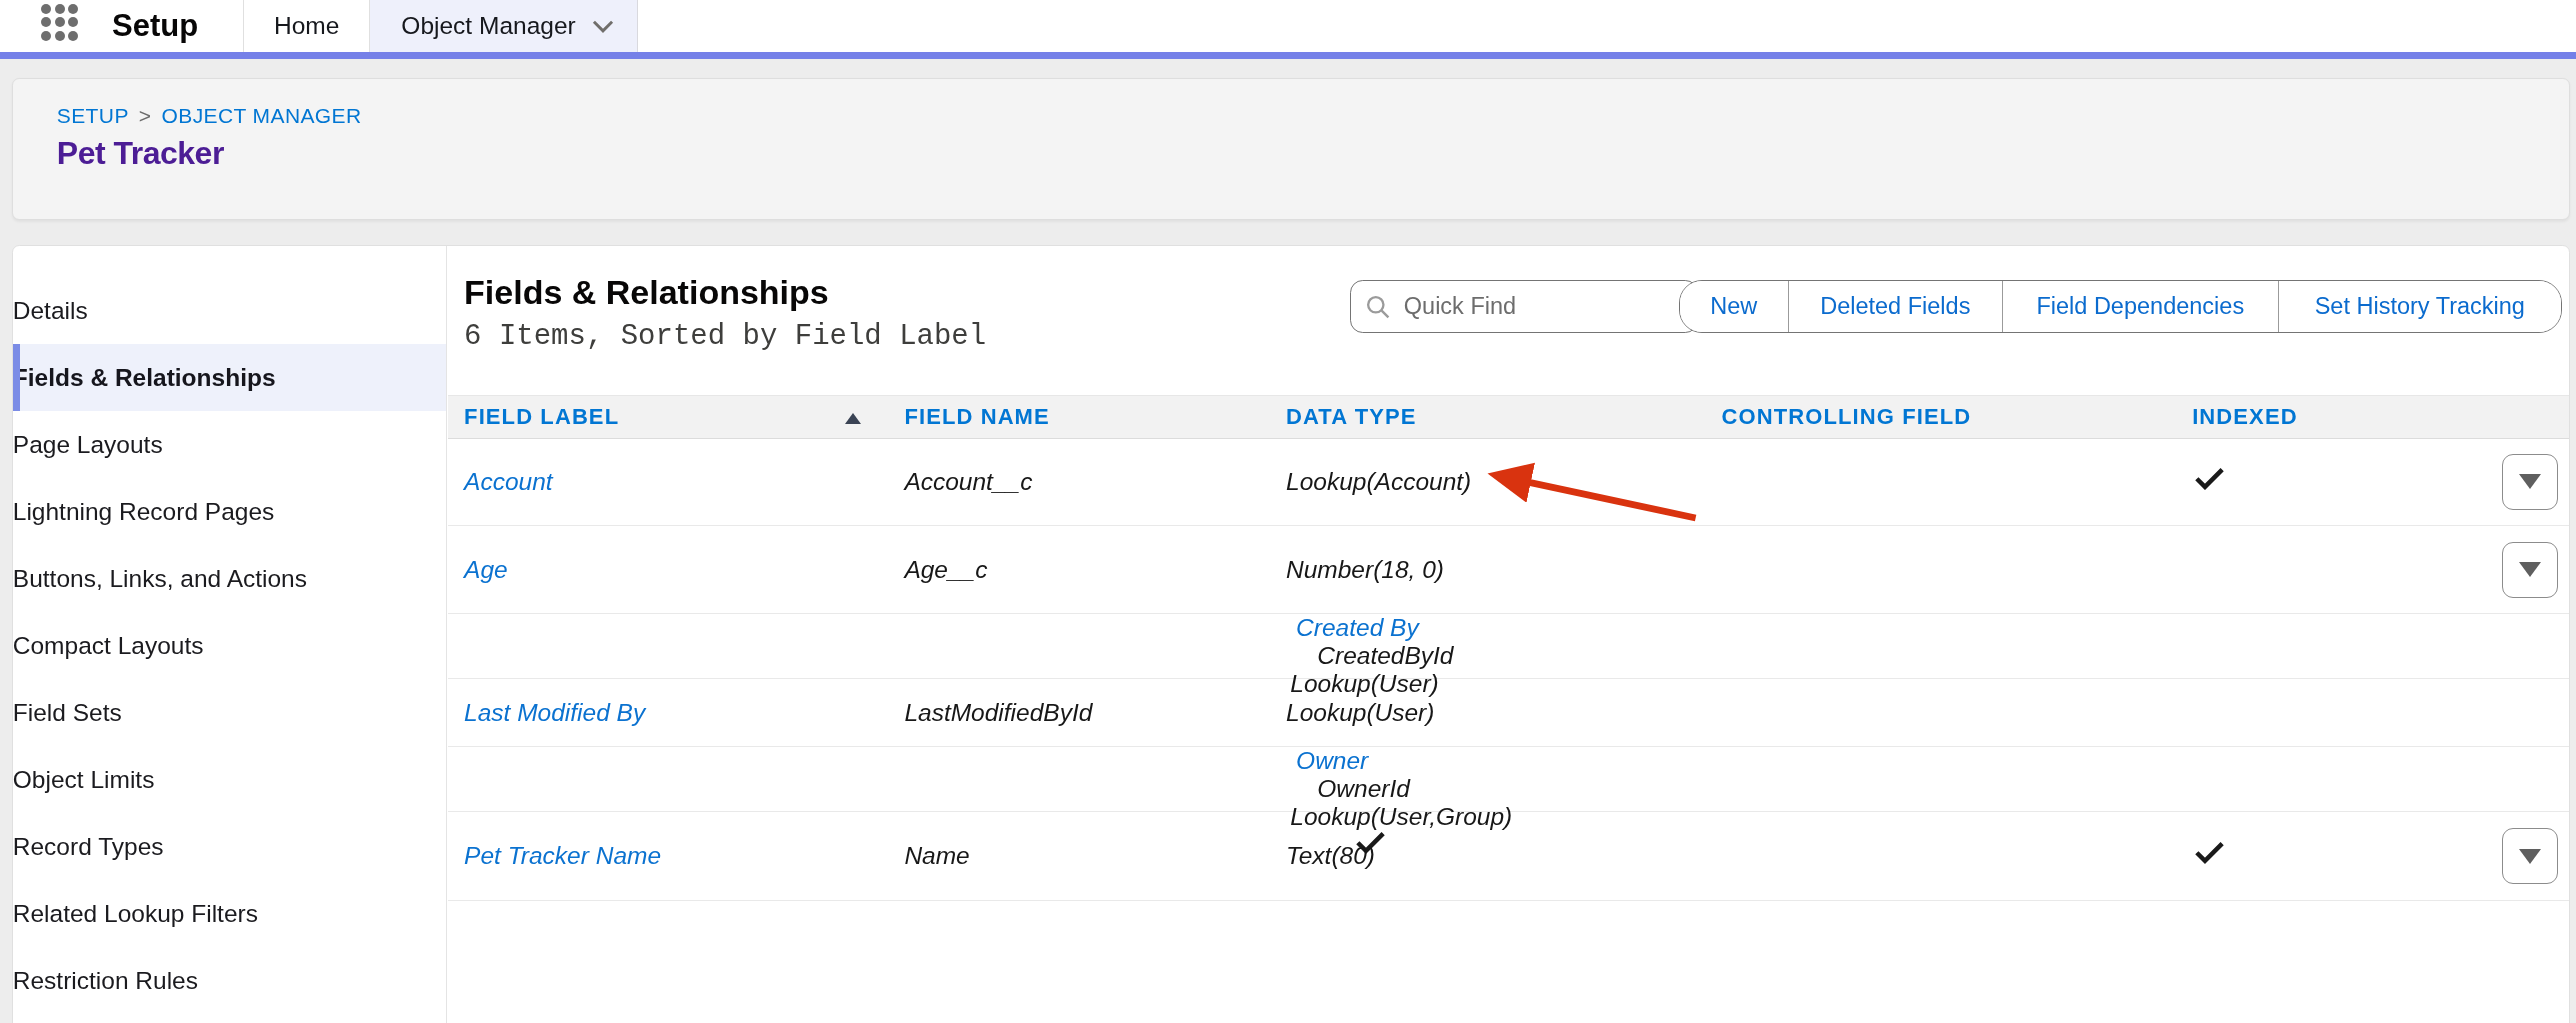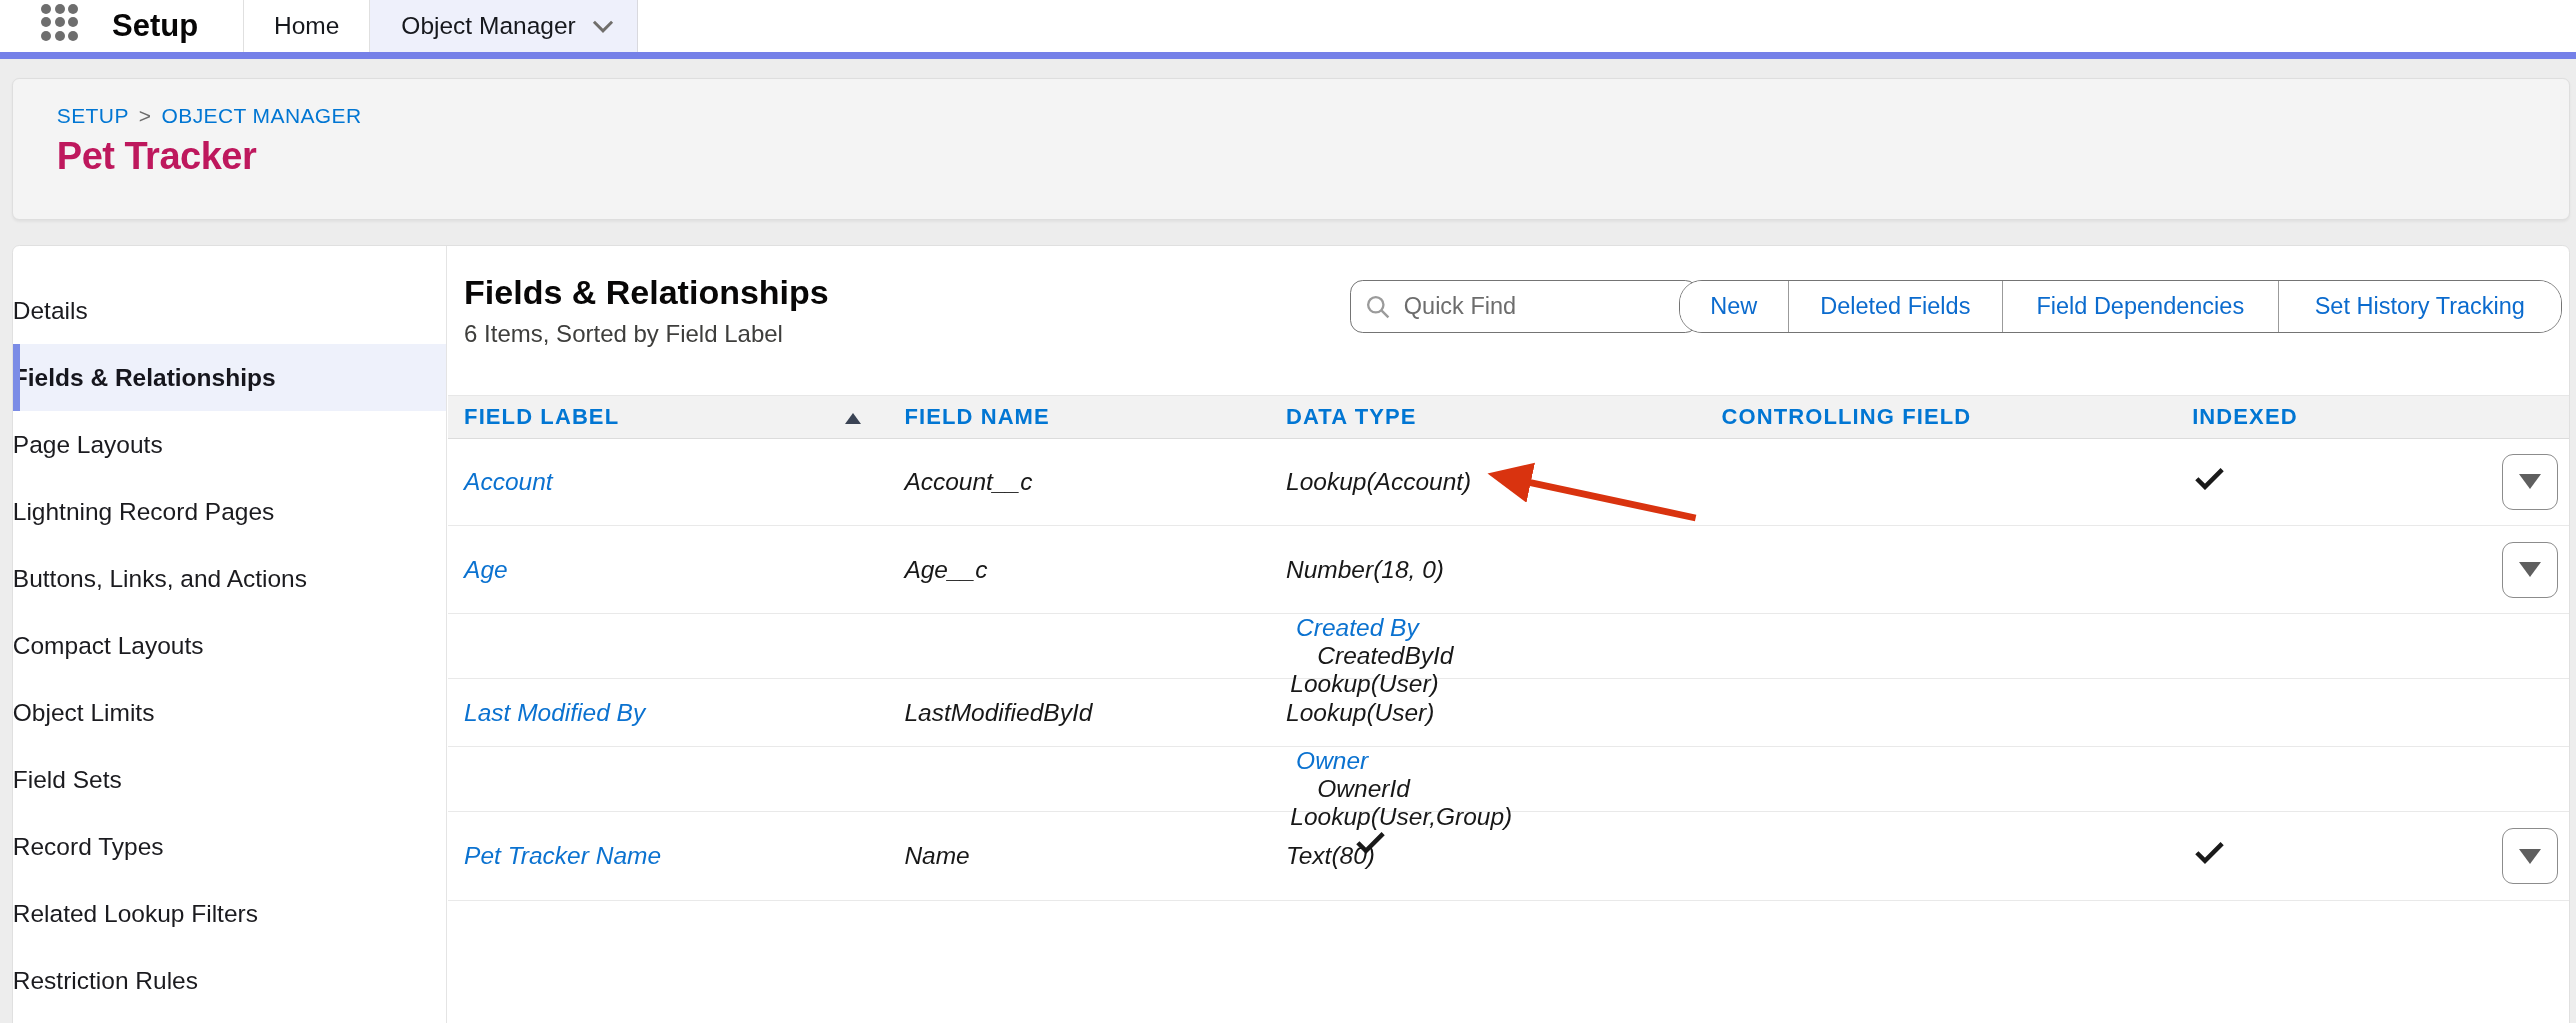--- a/index.html
+++ b/index.html
@@ -19,36 +19,36 @@
   .tab .chev{margin-left:16.3px;display:inline-block;}
   .brandbar{position:absolute;left:0;top:52px;width:100%;height:7.2px;background:#7580e8;}
 
   
   .crumbcard{position:absolute;left:11.8px;top:78px;width:2558px;height:142px;background:#f4f4f4;
              border:0.9px solid #dedede;border-radius:7.2px;box-sizing:border-box;
              box-shadow:0 1.8px 2.7px rgba(0,0,0,0.05);}
   .crumbs{position:absolute;left:44px;top:24.5px;font-size:21px;letter-spacing:0.4px;color:#0176d3;}
   .crumbs a{color:#0176d3;text-decoration:none;cursor:pointer;}
   .crumb-sep{color:#6b6b6b;padding:0 10px;}
-  .obj-title{position:absolute;left:44px;top:56px;font-size:38px;font-weight:800;
-             letter-spacing:-0.5px;color:#be185d;}
+  .obj-title{position:absolute;left:44px;top:56px;font-size:32px;font-weight:800;
+             letter-spacing:-0.5px;color:#4c1d95;}
 
   
   .card{position:absolute;left:11.8px;top:245px;width:2558px;height:833px;background:#ffffff;
         border:0.9px solid #e0e0e0;border-radius:7.2px 7.2px 0 0;box-sizing:border-box;}
   .sidebar{position:absolute;left:0;top:0;bottom:0;width:434px;border-right:0.9px solid #e4e4e4;
            padding-top:31px;box-sizing:border-box;}
   .side-item{position:relative;height:67px;line-height:67px;font-size:24.5px;
              color:#1b1b1f;cursor:pointer;}
   .side-item.selected{background:#eef1fb;font-weight:700;color:#16161d;}
   .side-item.selected::before{content:"";position:absolute;left:0;top:0;bottom:0;width:7.2px;background:#7b8ce6;}
 
   .main{position:absolute;left:435px;top:0;right:0;bottom:0;}
   .main-title{position:absolute;left:16.3px;top:27px;font-size:34px;font-weight:700;color:#080707;}
-  .main-subtitle{position:absolute;left:16.3px;top:74px;font-size:24px;color:#3e3e3c;}
+  .main-subtitle{position:absolute;left:16.3px;top:74px;font-size:29px;color:#3e3e3c;font-family:Liberation Mono, monospace;}
 
   .quickfind{position:absolute;left:867px;top:34px;width:348px;height:53px;box-sizing:border-box;
              border:1.8px solid #747474;border-radius:12.7px;background:#fff;margin-left:35px;}
   .quickfind svg{position:absolute;left:14.5px;top:12.7px;}
   .quickfind input{position:absolute;left:51px;top:0;width:281px;height:49px;border:none;outline:none;
                    background:transparent;font-size:23.5px;color:#3e3e3c;font-family:"Liberation Sans",sans-serif;}
   .quickfind input::placeholder{color:#6d6d6d;opacity:1;}
 
   .btn-group{position:absolute;left:1231px;top:34px;height:53px;display:flex;
              border:1.4px solid #747474;border-radius:23px;overflow:hidden;background:#fff;box-sizing:border-box;}
@@ -131,22 +131,22 @@
 
   <div class="card">
 
     <div class="sidebar">
       <div class="side-item">Details</div>
       <div class="side-item selected">Fields &amp; Relationships</div>
       <div class="side-item">Page Layouts</div>
       <div class="side-item">Lightning Record Pages</div>
       <div class="side-item">Buttons, Links, and Actions</div>
       <div class="side-item">Compact Layouts</div>
+      <div class="side-item">Field Sets</div>
       <div class="side-item">Object Limits</div>
-      <div class="side-item">Field Sets</div>
       <div class="side-item">Record Types</div>
       <div class="side-item">Related Lookup Filters</div>
       <div class="side-item">Restriction Rules</div>
     </div>
 
     <div class="main">
       <div class="main-title">Fields &amp; Relationships</div>
       <div class="main-subtitle">6 Items, Sorted by Field Label</div>
 
       <div class="quickfind">

